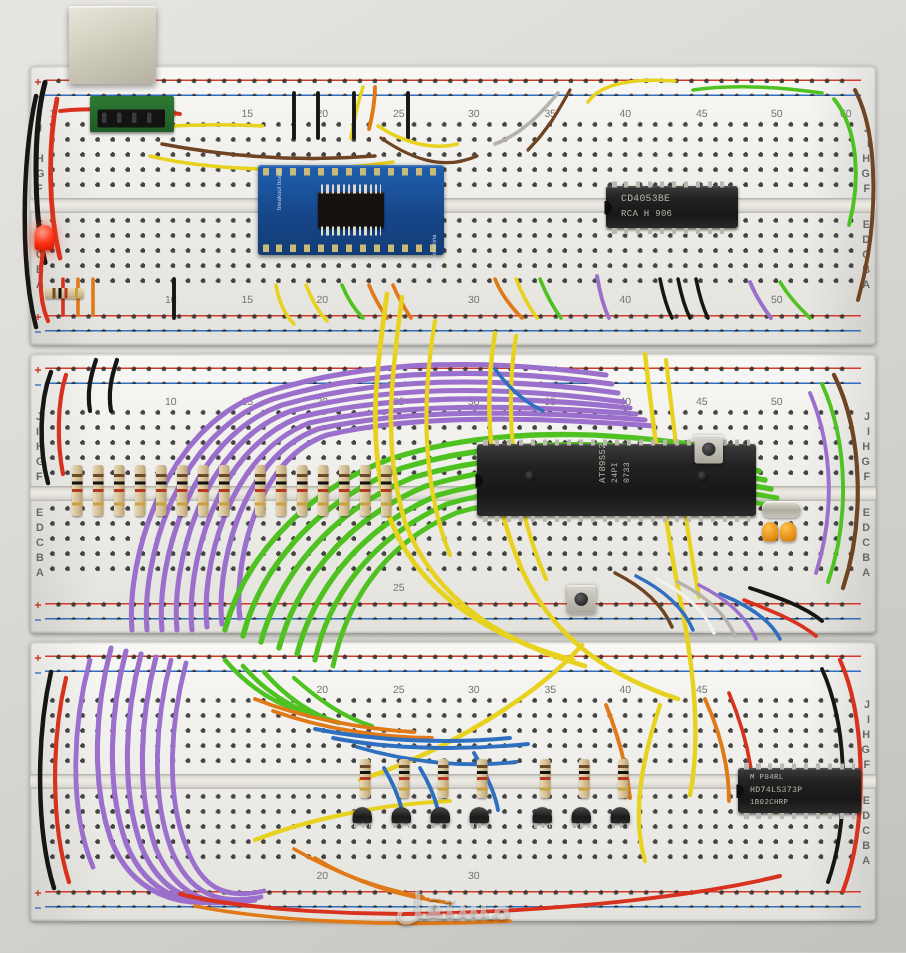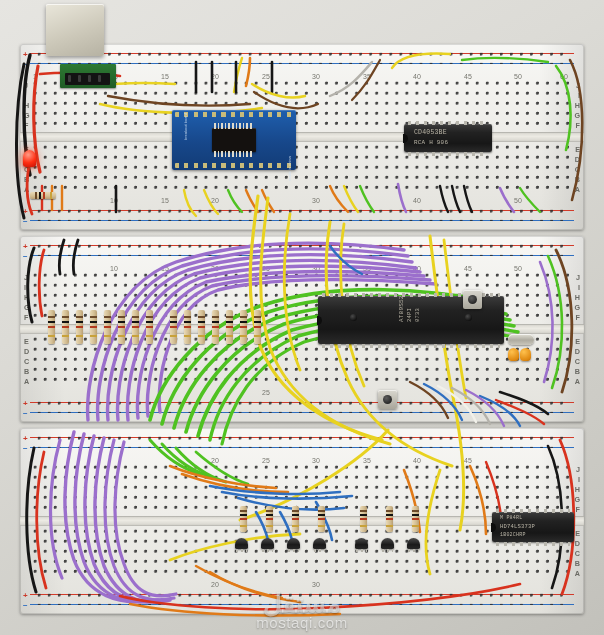--- a/index.html
+++ b/index.html
@@ -597,15 +597,14 @@
     <div class="to92" style="left:235px;top:538px;"></div>
     <div class="to92" style="left:261px;top:538px;"></div>
     <div class="to92" style="left:287px;top:538px;"></div>
     <div class="to92" style="left:313px;top:538px;"></div>
     <div class="to92" style="left:355px;top:538px;"></div>
     <div class="to92" style="left:381px;top:538px;"></div>
     <div class="to92" style="left:407px;top:538px;"></div>
   </div>
 
   <div class="wm big" style="top:588px;">مستقل</div>
-  <div class="wm" style="top:614px;">mostaqi.com</div>
 
 </div>
 
 </body></html>

